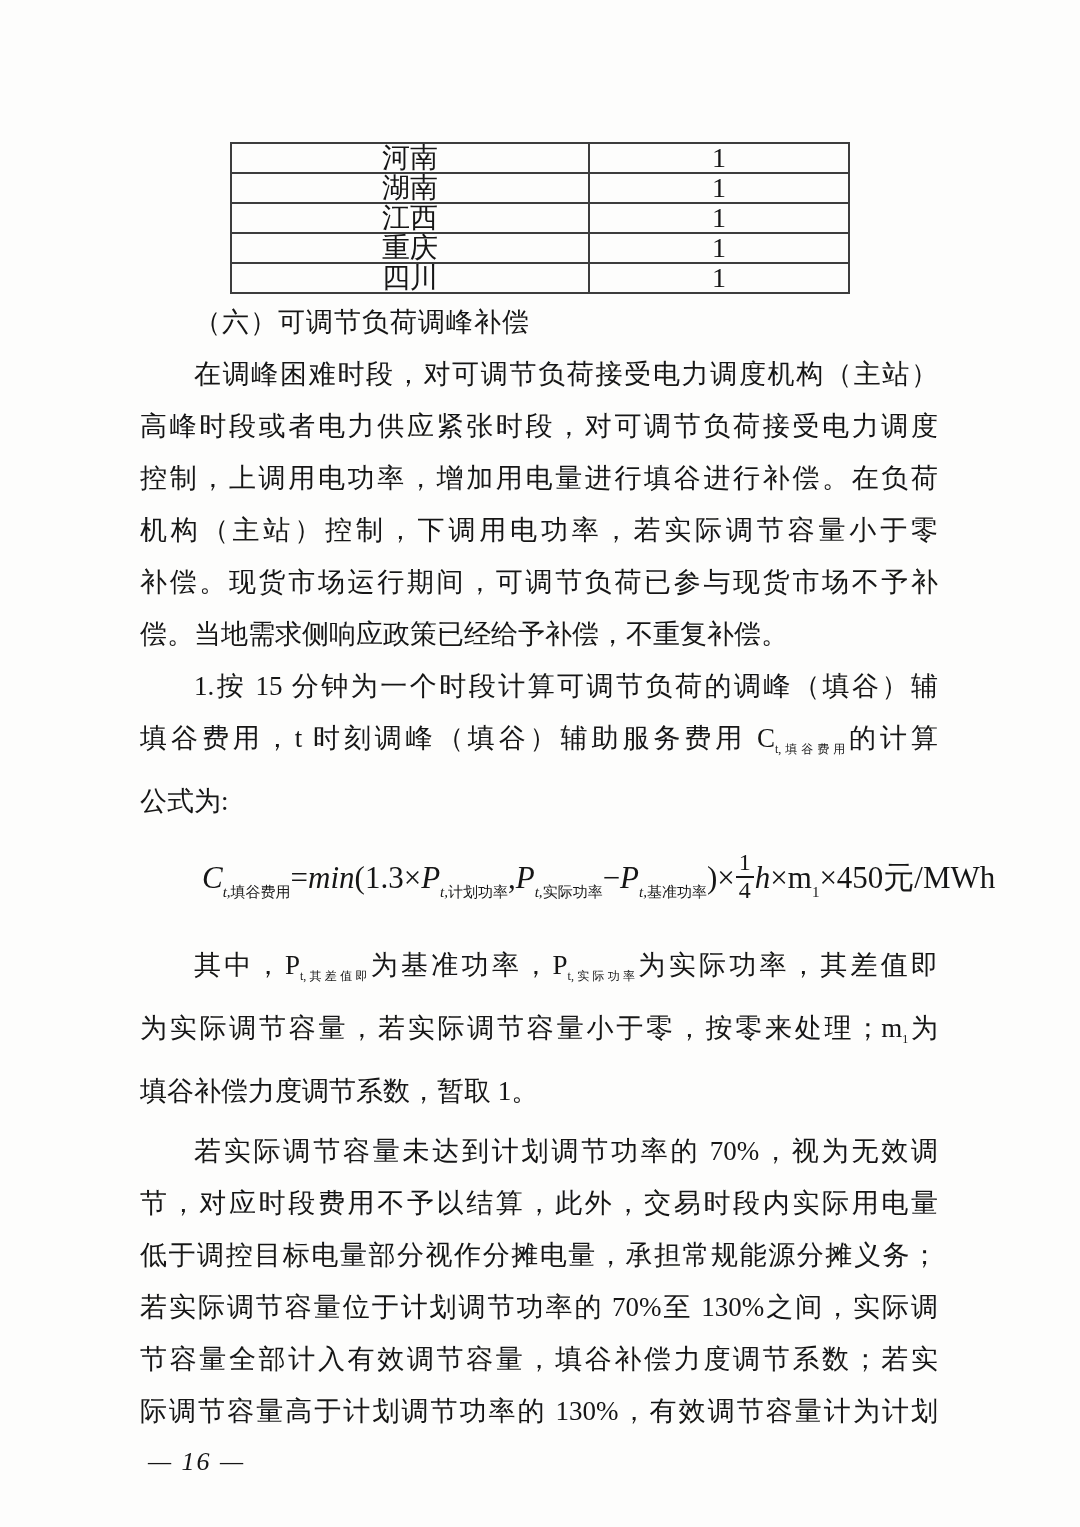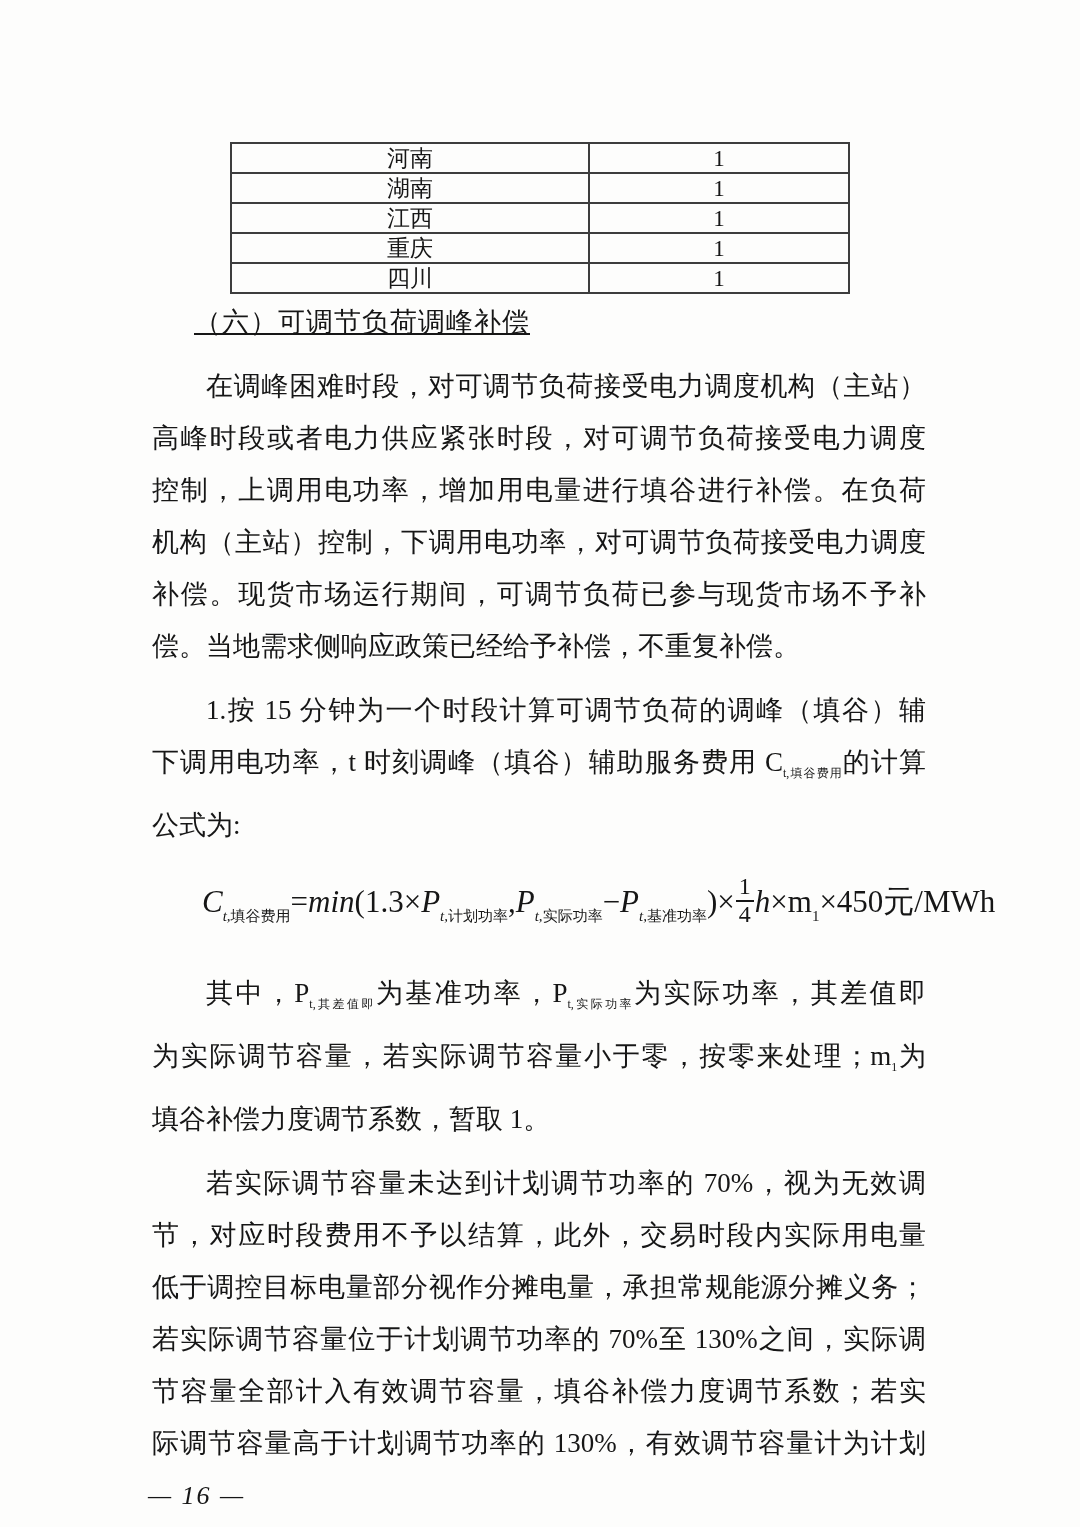--- a/index.html
+++ b/index.html
@@ -19,40 +19,39 @@
     table-layout: fixed;
     width: 618px;
     margin: 142px auto 0 auto;
   }
   table.data-table td {
     border: 2px solid #3d3d3d;
     height: 28px;
     padding: 0;
     text-align: center;
     vertical-align: middle;
-    font-size: 23px;
+    font-size: 28px;
     line-height: 1;
   }
   col.col-province { width: 358px; }
   col.col-value    { width: 260px; }
 
   
   .content {
     margin-left: 140px;
     width: 798px;
     font-size: 27px;
     line-height: 52px;
   }
   .heading {
     margin-top: 2px;
     text-indent: 54px;
     letter-spacing: 1px;
-    text-decoration: underline;
   }
-  .para { margin: 12px; }
+  .para { margin: 0; }
   .tline {
     text-align: justify;
     text-align-last: justify;
   }
   .tline.indent { text-indent: 54px; }
   .tline.lastline { text-align-last: left; }
   .var-sub {
     font-size: 12px;
     vertical-align: -6px;
     letter-spacing: 0;
@@ -134,28 +133,28 @@
   </table>
 
   <div class="content">
 
     <div class="heading">（六）可调节负荷调峰补偿</div>
 
     <div class="para">
         <div class="tline indent"><span>在调峰困难时段，对可调节负荷接受电力调度机构（主站）</span></div>
         <div class="tline"><span>高峰时段或者电力供应紧张时段，对可调节负荷接受电力调度</span></div>
         <div class="tline"><span>控制，上调用电功率，增加用电量进行填谷进行补偿。在负荷</span></div>
-        <div class="tline"><span>机构（主站）控制，下调用电功率，对可调节负荷接受电力调度</span></div>
+        <div class="tline"><span>机构（主站）控制，下调用电功率，若实际调节容量小于零</span></div>
         <div class="tline"><span>补偿。现货市场运行期间，可调节负荷已参与现货市场不予补</span></div>
         <div class="tline lastline"><span>偿。当地需求侧响应政策已经给予补偿，不重复补偿。</span></div>
       </div>
 
     <div class="para">
         <div class="tline indent"><span>1.按 15 分钟为一个时段计算可调节负荷的调峰（填谷）辅</span></div>
-        <div class="tline"><span>下调用电功率，t 时刻调峰（填谷）辅助服务费用 </span><span>C</span><span class="var-sub">t,填谷费用</span><span>的计算</span></div>
+        <div class="tline"><span>填谷费用，t 时刻调峰（填谷）辅助服务费用 </span><span>C</span><span class="var-sub">t,填谷费用</span><span>的计算</span></div>
         <div class="tline lastline"><span>公式为:</span></div>
       </div>
 
     <div class="formula"><span class="f-it">C</span><span class="f-sub"><span class="f-sub-t">t,</span><span>填谷费用</span></span><span class="f-rm">=</span><span class="f-it">min</span><span class="f-rm">(1.3×</span><span class="f-it">P</span><span class="f-sub"><span class="f-sub-t">t,</span><span>计划功率</span></span><span class="f-rm">,</span><span class="f-it">P</span><span class="f-sub"><span class="f-sub-t">t,</span><span>实际功率</span></span><span class="f-rm">−</span><span class="f-it">P</span><span class="f-sub"><span class="f-sub-t">t,</span><span>基准功率</span></span><span class="f-rm">)×</span><span class="frac">
           <span class="frac-num">1</span>
           <span class="frac-den">4</span>
         </span><span class="f-it">h</span><span class="f-rm">×m</span><span class="f-sub">1</span><span class="f-rm">×450元/MWh</span></div>
 
     <div class="para">
         <div class="tline indent"><span>其中，</span><span>P</span><span class="var-sub">t,其差值即</span><span>为基准功率，</span><span>P</span><span class="var-sub">t,实际功率</span><span>为实际功率，其差值即</span></div>

